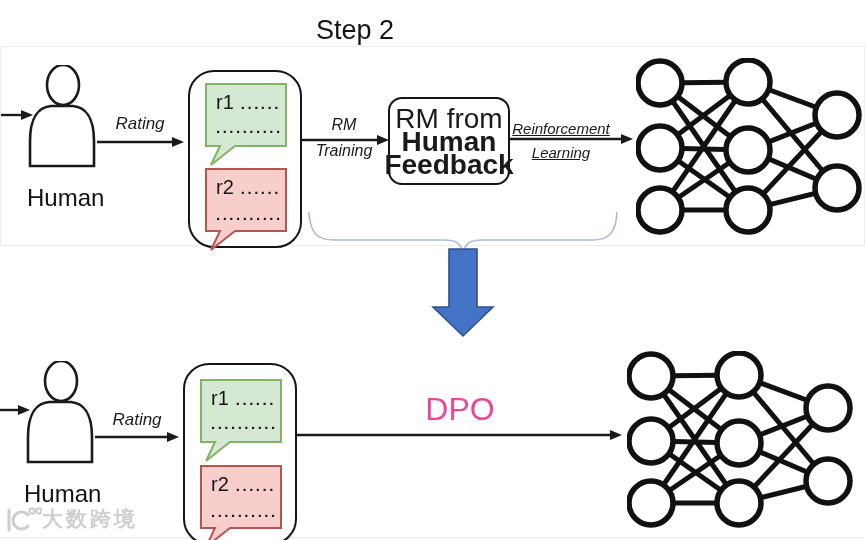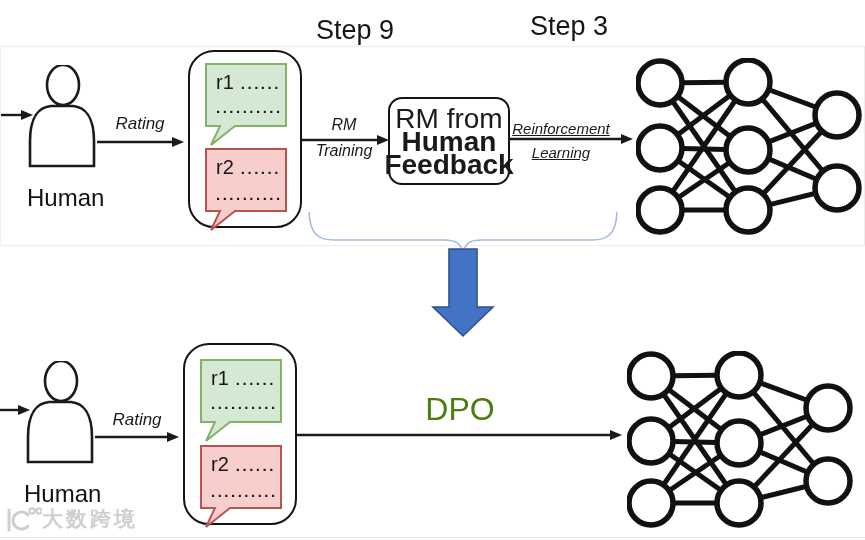--- a/index.html
+++ b/index.html
@@ -12,31 +12,31 @@
   .bottom-edge{position:absolute;left:0;top:537px;width:865px;height:0;
     border-top:1px solid #ebebeb;}
   .abs{position:absolute;}
   .lbl{position:absolute;text-align:center;white-space:nowrap;}
   .step-lbl{font-size:27px;color:#151515;}
   .italic{font-style:italic;}
   .rating-lbl{font-size:17px;}
   .small-italic{font-size:16px;font-style:italic;}
   .rl-lbl{font-size:15px;text-decoration:underline;}
   .human-lbl{font-size:24px;color:#111;}
-  .dpo-lbl{font-size:32px;color:#4d7c0f;}
+  .dpo-lbl{font-size:32px;color:#ec4899;}
   .rm-box{
     position:absolute;left:388px;top:97px;width:122px;height:88px;
     border:2.5px solid #141414;border-radius:14px;background:#fff;
     display:flex;flex-direction:column;justify-content:center;align-items:center;
     font-size:28px;line-height:23px;box-sizing:border-box;
   }
   .rm-box .bold{font-weight:700;}
   .bubble-container{
     position:absolute;width:114px;background:#fff;box-sizing:border-box;
-    border:2.2px solid #151515;border-radius:26px;
+    border:2.2px solid #151515;border-radius:26px;margin-top:20px;
   }
   .bubble-use-green{stroke:#82b366;}
   .bubble-use-red{stroke:#b85450;}
   .bubble-line{position:absolute;font-size:20px;color:#161616;display:flex;align-items:baseline;gap:7px;}
   .dots{font-size:15px;font-weight:700;letter-spacing:2.5px;color:#1a1a1a;}
   .stroke-dark{stroke:#1a1a1a;}
   .nn-svg{position:absolute;}
   .big-arrow{stroke:#2f528f;stroke-width:1.6;}
   .brace-path{stroke:#a8bade;stroke-width:1.6;fill:none;}
   .watermark{position:absolute;left:6px;top:505px;display:flex;align-items:center;gap:0;}
@@ -119,22 +119,21 @@
     <g class="stroke-dark" stroke-width="2.4">
       <line x1="95" y1="437" x2="168" y2="437"></line>
         <polygon points="179,437 167,432 167,442" fill="#1a1a1a" stroke="none"></polygon>
     </g>
     <g class="stroke-dark" stroke-width="2.4">
       <line x1="297" y1="435" x2="611" y2="435"></line>
         <polygon points="622,435 610,430 610,440" fill="#1a1a1a" stroke="none"></polygon>
     </g>
   </svg>
 
-  <div class="lbl step-lbl" style="left:308px;top:15px;width:94px">Step 9</div>
-  <div class="lbl step-lbl" style="left:522px;top:11px;width:94px">Step 3</div>
+  <div class="lbl step-lbl" style="left:308px;top:15px;width:94px">Step 2</div>
 
   <svg class="abs" style="left:27px;top:65px" width="70" height="103" viewBox="0 0 70 103">
       <use href="#human-shape"></use>
     </svg>
   <div class="lbl human-lbl" style="left:27px;top:184px;width:70px">Human</div>
   <div class="lbl italic rating-lbl" style="left:103px;top:114px;width:74px">Rating</div>
 
   <div class="bubble-container" style="left:188px;top:50px;height:178px">
     <svg class="abs bubble-use-green" style="left:15px;top:11px" width="82" height="84" viewBox="0 0 82 84">
       <use href="#bubble-shape" fill="#d5e8d4"></use>

